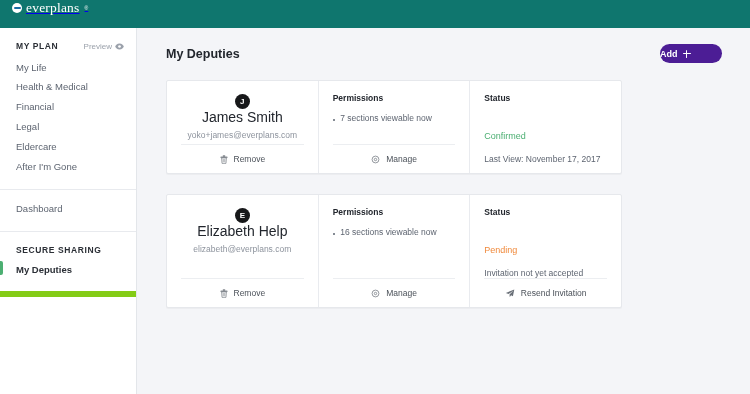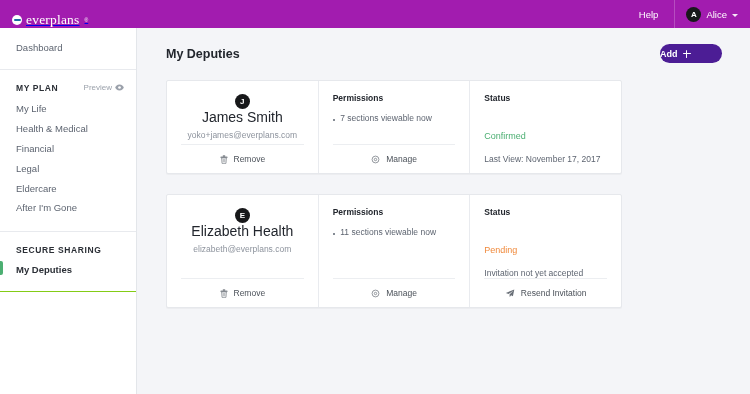--- a/index.html
+++ b/index.html
@@ -7,22 +7,22 @@
     width: 750px; height: 394px;
     font-family: "Liberation Sans", sans-serif;
     background: #f4f5f8;
     overflow: hidden;
   }
   .app { position: relative; width: 750px; height: 394px; }
 
   
   .topbar {
     position: absolute; top: 0; left: 0; width: 750px; height: 28px;
-    background: #a21caf;
-    display: flex; align-items: flex-end;
+    background: #0f766e;
+    display: flex; align-items: flex-start;
   }
   .logo { display: flex; align-items: center; gap: 4px; padding-left: 12px; }
   .logo-mark {
     width: 10px; height: 10px; border-radius: 50%;
     background: #ffffff; position: relative; flex: 0 0 auto;
   }
   .logo-mark::after {
     content: ""; position: absolute; left: 1.5px; top: 4px;
     width: 7px; height: 1.6px; background: #1a6ca4; border-radius: 1px;
   }
@@ -53,21 +53,21 @@
   }
 
   
   .sidebar {
     position: absolute; top: 28px; left: 0; width: 137px; height: 366px;
     background: #ffffff; border-right: 1px solid #e3e6ea;
   }
   .side-sec { border-bottom: 1px solid #e8eaee; padding: 10px 0 11px 0; }
   .side-sec.plan { padding: 13px 0 12px 0; }
   .side-sec.sharing { padding: 13px 0 14px 0; }
-  .side-sec.last { border-bottom: 1px solid #84cc16; }
+  .side-sec.last { border-bottom: 6px solid #84cc16; }
   .side-link {
     display: block; font-size: 9.5px; color: #5d6470;
     padding: 3.5px 0 3.5px 16px; text-decoration: none; line-height: 1.35;
   }
   .side-head {
     display: flex; align-items: center; font-size: 8.5px; font-weight: bold;
     color: #2b2f36; letter-spacing: .6px; padding: 0 12px 7px 16px;
   }
   .preview {
     margin-left: auto; display: flex; align-items: center; gap: 3px;
@@ -167,43 +167,43 @@
       <div class="user-menu">
         <span class="user-avatar">A</span>
         <span class="user-name">Alice</span>
         <span class="caret"></span>
       </div>
     </div>
   </div>
 
   <div class="sidebar">
 
-    <div class="side-sec">
-      <a class="side-link" href="#">Dashboard</a>
-    </div>
-
     <div class="side-sec plan">
       <div class="side-head">
         <span>MY PLAN</span>
         <span class="preview">
           <span>Preview</span>
           <svg class="eye-icon" width="9" height="7" viewBox="0 0 16 11">
             <path d="M8 0C4 0 1.2 3 .3 5.5 1.2 8 4 11 8 11s6.8-3 7.7-5.5C14.8 3 12 0 8 0z" fill="#9ba1ab"></path>
             <circle cx="8" cy="5.5" r="2.4" fill="#ffffff"></circle>
           </svg>
         </span>
       </div>
       <a class="side-link" href="#">My Life</a>
       <a class="side-link" href="#">Health &amp; Medical</a>
       <a class="side-link" href="#">Financial</a>
       <a class="side-link" href="#">Legal</a>
       <a class="side-link" href="#">Eldercare</a>
       <a class="side-link" href="#">After I'm Gone</a>
     </div>
 
+    <div class="side-sec">
+      <a class="side-link" href="#">Dashboard</a>
+    </div>
+
     <div class="side-sec sharing last">
       <div class="side-head">
         <span>SECURE SHARING</span>
       </div>
       <a class="side-item-active" href="#">My Deputies</a>
     </div>
   </div>
 
   <div class="main">
 
@@ -249,36 +249,36 @@
         <div class="col">
           <div class="col-title">Status</div>
           <div class="status-value status-confirmed">Confirmed</div>
           <div class="status-note">Last View: November 17, 2017</div>
         </div>
       </div>
 
       <div class="card">
         <div class="col col-person">
           <span class="avatar">E</span>
-          <div class="person-name">Elizabeth Health</div>
+          <div class="person-name">Elizabeth Help</div>
           <div class="person-email">elizabeth@everplans.com</div>
           <div class="card-action">
             <svg class="act-icon" width="8" height="9" viewBox="0 0 12 14">
               <path d="M1 3h10v1H1zM4.5 1h3v1.2h-3zM2.3 4.5h7.4L9.1 13H2.9z" fill="none" stroke="#6a7078" stroke-width="1"></path>
               <path d="M4.8 6.2v5M7.2 6.2v5" stroke="#6a7078" stroke-width="0.9"></path>
             </svg>
             <span>Remove</span>
           </div>
         </div>
 
         <div class="col">
           <div class="col-title">Permissions</div>
           <div class="perm-row">
             <span class="bullet"></span>
-            <span class="perm-text">11 sections viewable now</span>
+            <span class="perm-text">16 sections viewable now</span>
           </div>
           <div class="card-action">
             <svg class="act-icon" width="9" height="9" viewBox="0 0 14 14">
               <circle cx="7" cy="7" r="5.3" fill="none" stroke="#6a7078" stroke-width="1.1"></circle>
               <circle cx="7" cy="7" r="1.9" fill="none" stroke="#6a7078" stroke-width="1.1"></circle>
             </svg>
             <span>Manage</span>
           </div>
         </div>
 

